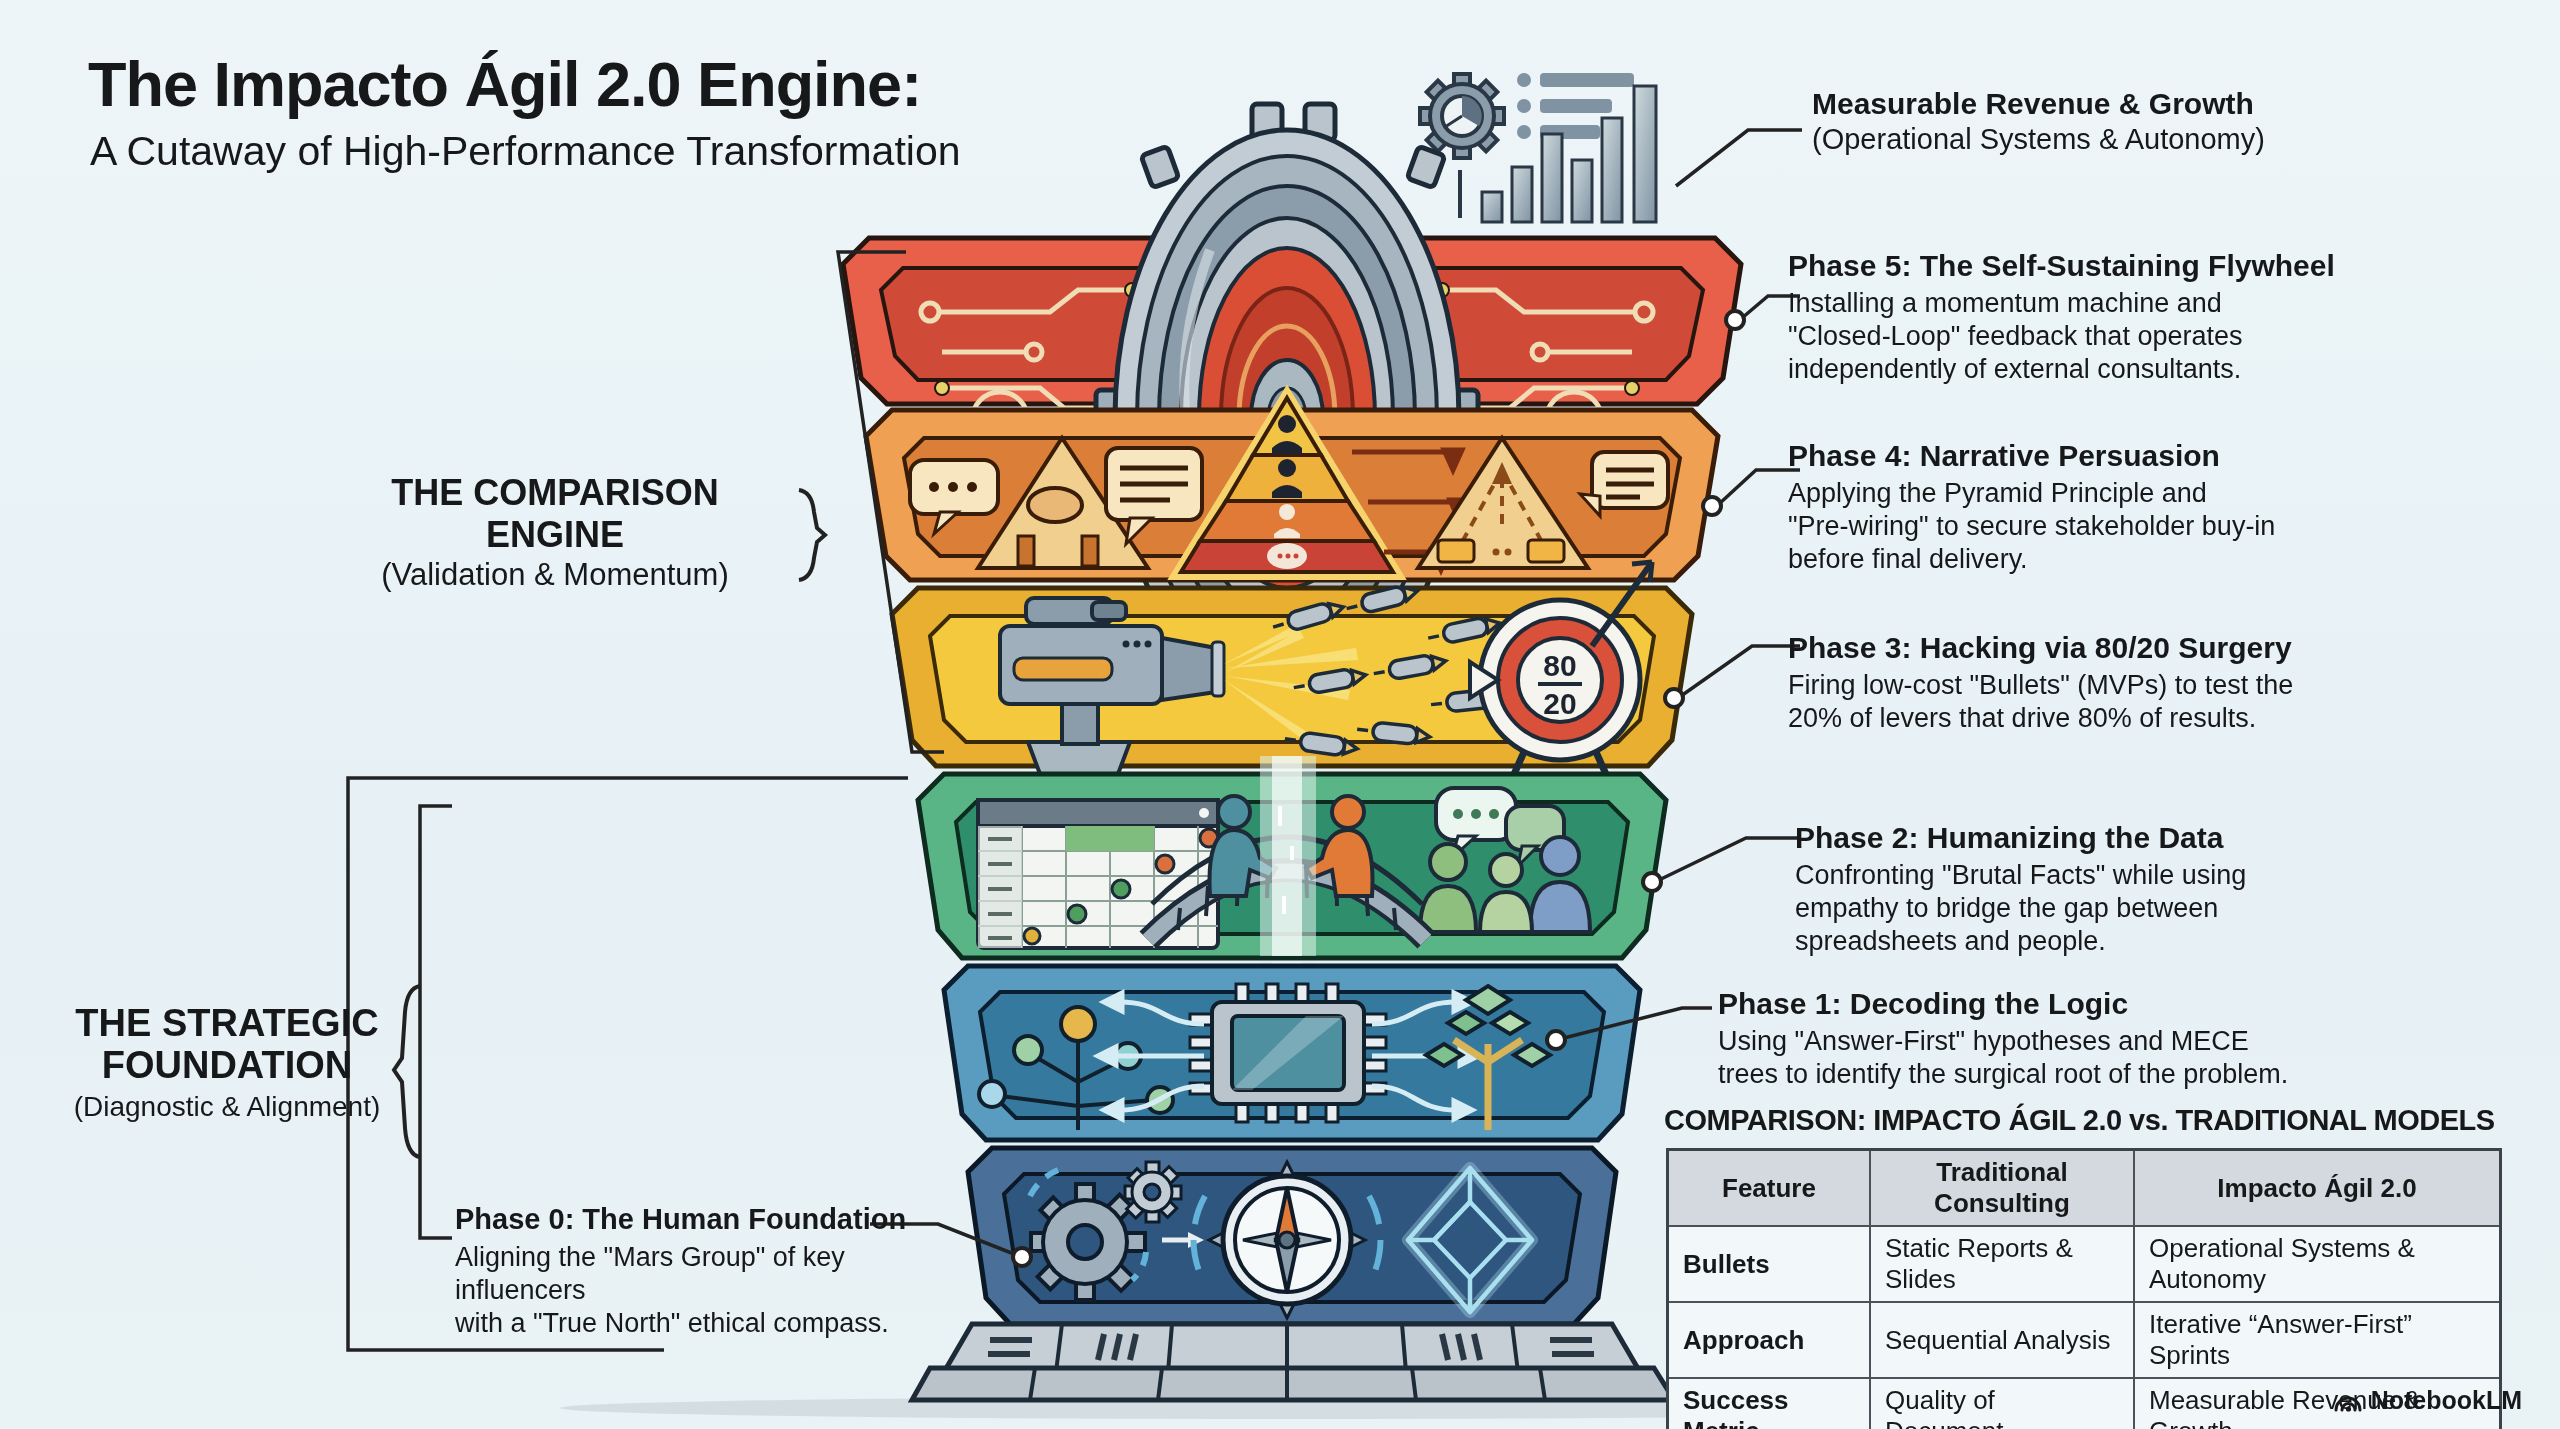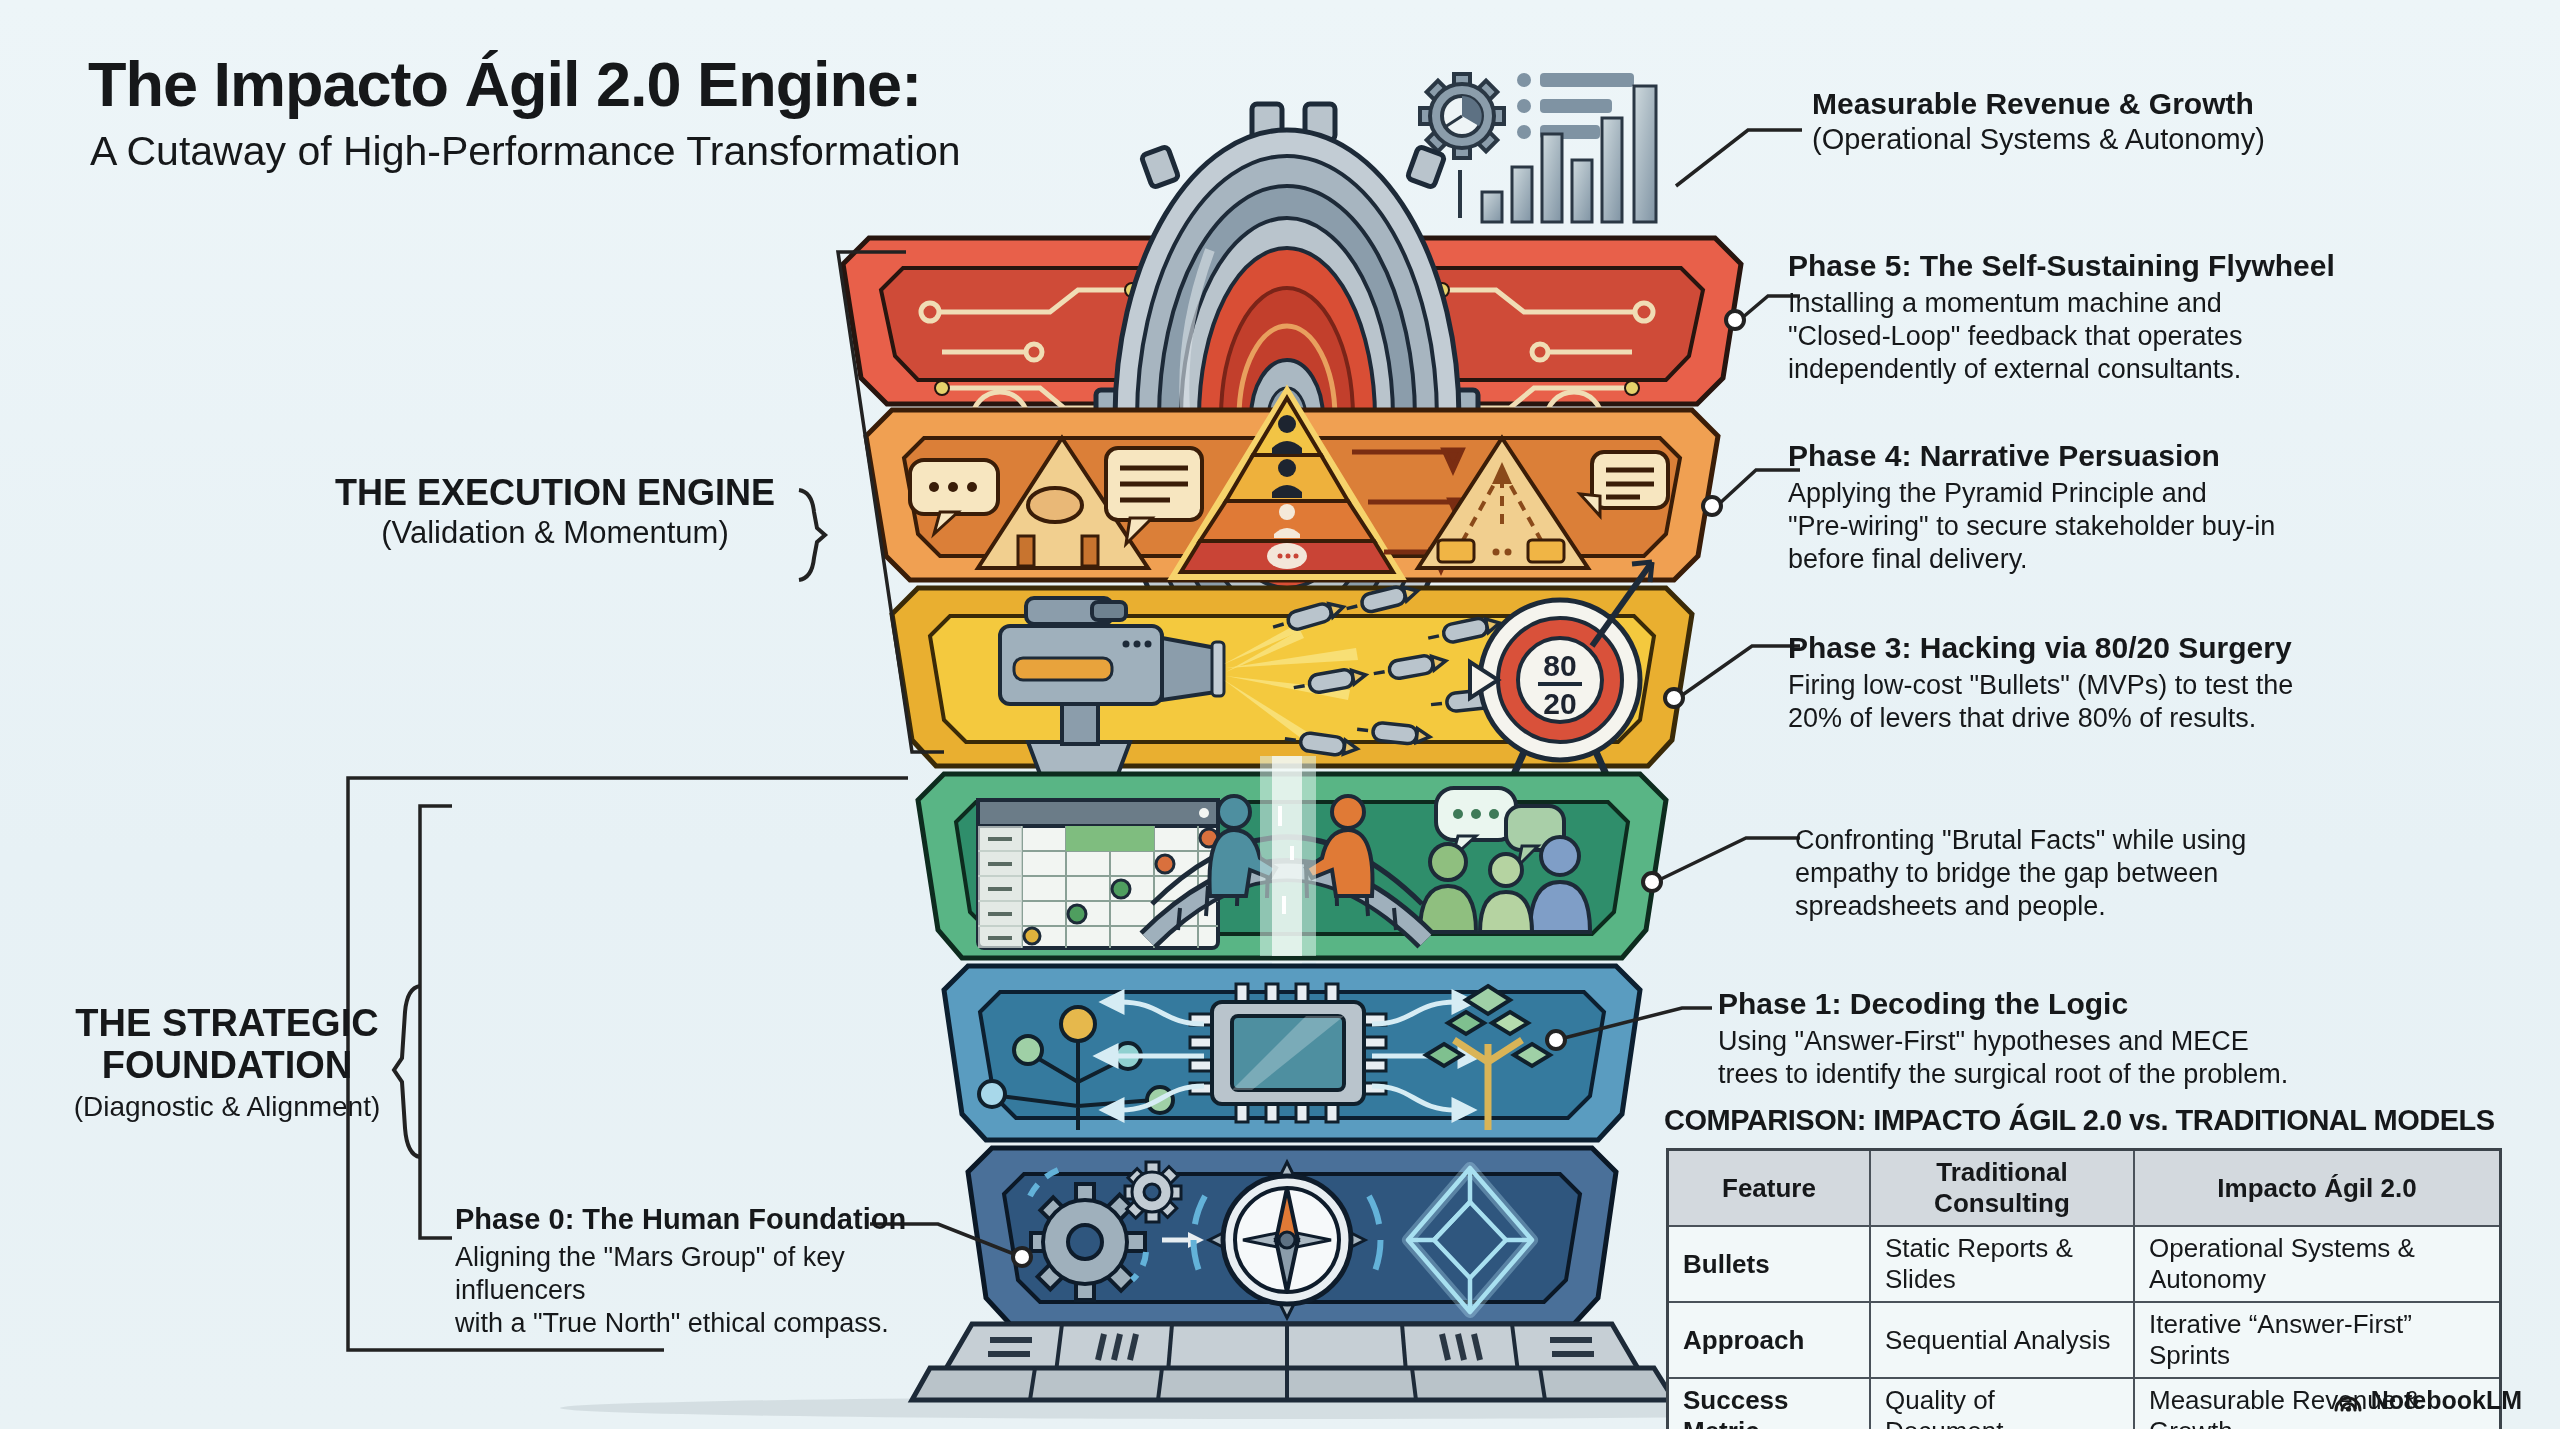--- a/index.html
+++ b/index.html
@@ -557,37 +557,38 @@
   <div class="b">Applying the Pyramid Principle and
 "Pre-wiring" to secure stakeholder buy-in
 before final delivery.</div>
 </div>
 <div class="anno" style="left:1788px;top:630px;width:600px;">
   <div class="t">Phase 3: Hacking via 80/20 Surgery</div>
   <div class="b">Firing low-cost "Bullets" (MVPs) to test the
 20% of levers that drive 80% of results.</div>
 </div>
 <div class="anno" style="left:1795px;top:820px;width:600px;">
+  <div class="t">Phase 2: Humanizing the Data</div>
   <div class="b">Confronting "Brutal Facts" while using
 empathy to bridge the gap between
 spreadsheets and people.</div>
 </div>
 <div class="anno" style="left:1718px;top:986px;width:620px;">
   <div class="t">Phase 1: Decoding the Logic</div>
   <div class="b">Using "Answer-First" hypotheses and MECE
 trees to identify the surgical root of the problem.</div>
 </div>
 <div class="anno" style="left:455px;top:1202px;width:460px;">
   <div class="t" style="font-size:29px">Phase 0: The Human Foundation</div>
   <div class="b">Aligning the "Mars Group" of key influencers
 with a "True North" ethical compass.</div>
 </div>
 
 <div class="side-label" id="label-execution" style="left:330px;top:472px;width:450px;">
-  <div class="t">THE EXECUTION ENGINE</div>
+  <div class="t">THE COMPARISON ENGINE</div>
   <div class="s">(Validation &amp; Momentum)</div>
 </div>
 <div class="side-label" id="label-foundation" style="left:62px;top:1000px;width:330px;">
   <div class="t">THE STRATEGIC</div>
   <div class="t" style="margin-top:-4px;">FOUNDATION</div>
   <div class="s">(Diagnostic &amp; Alignment)</div>
 </div>
 
 <div class="abs" id="comp-title">COMPARISON: IMPACTO ÁGIL 2.0 vs. TRADITIONAL MODELS</div>
 <table class="comp">

